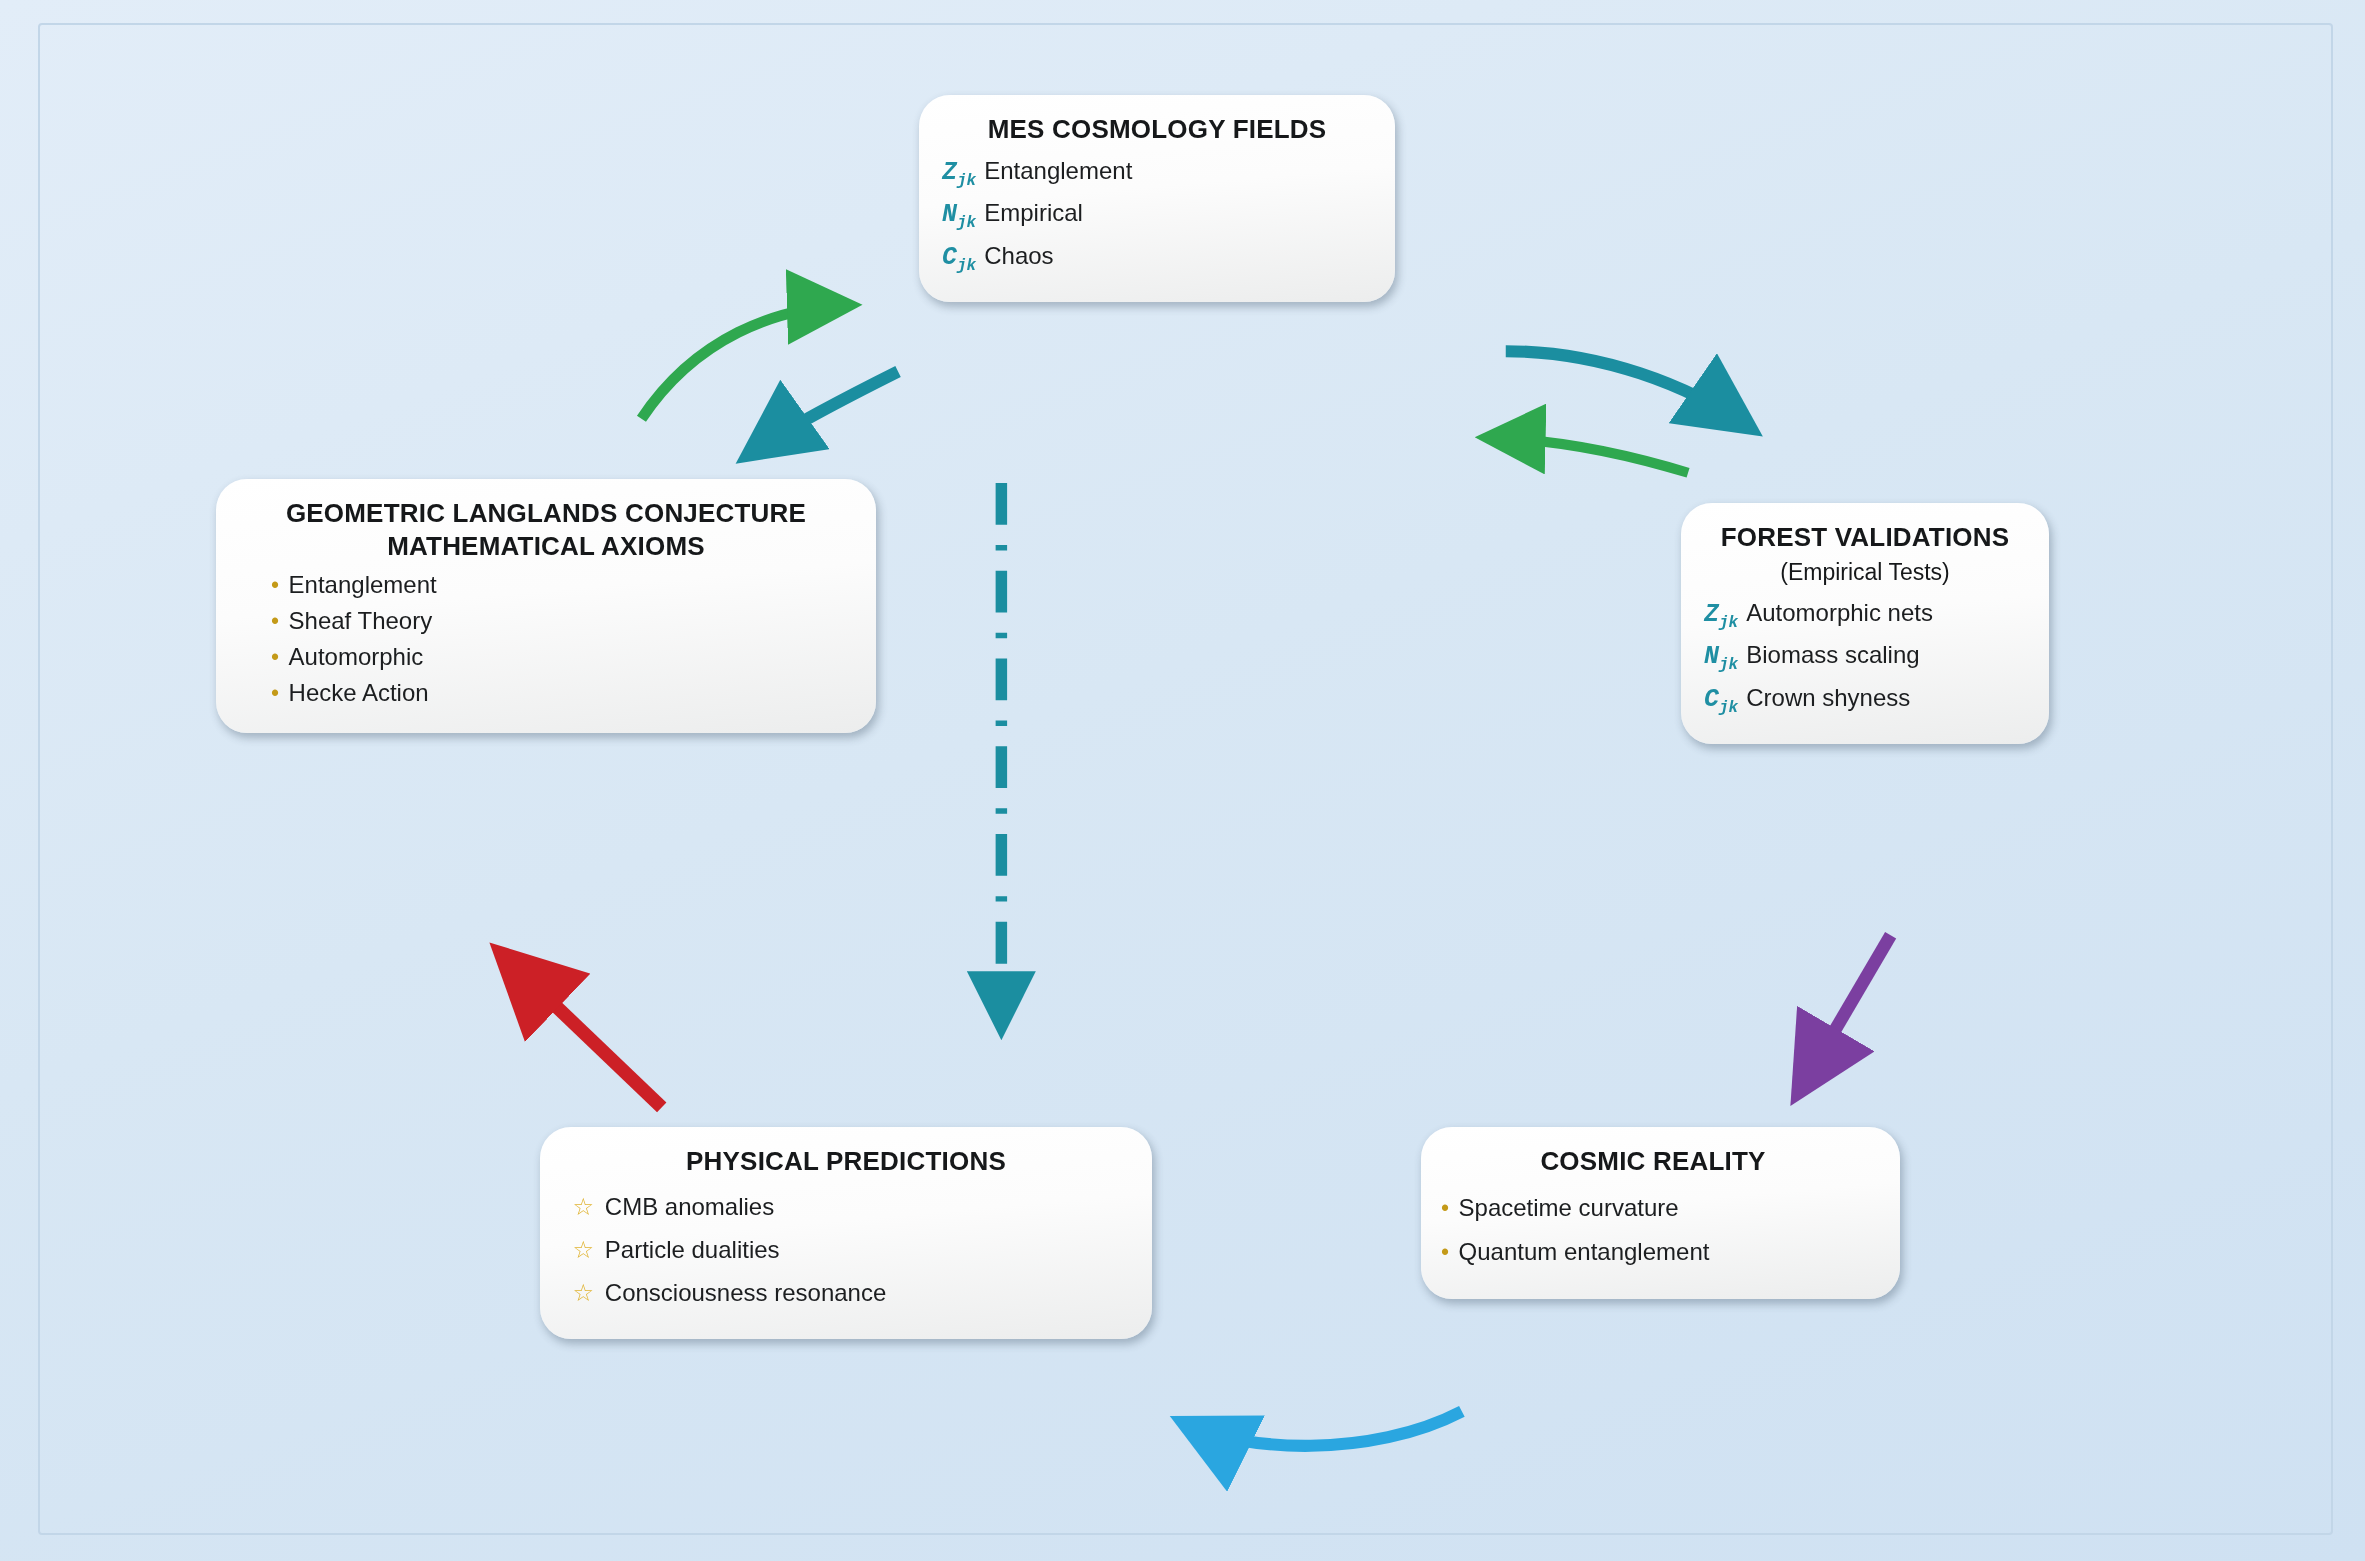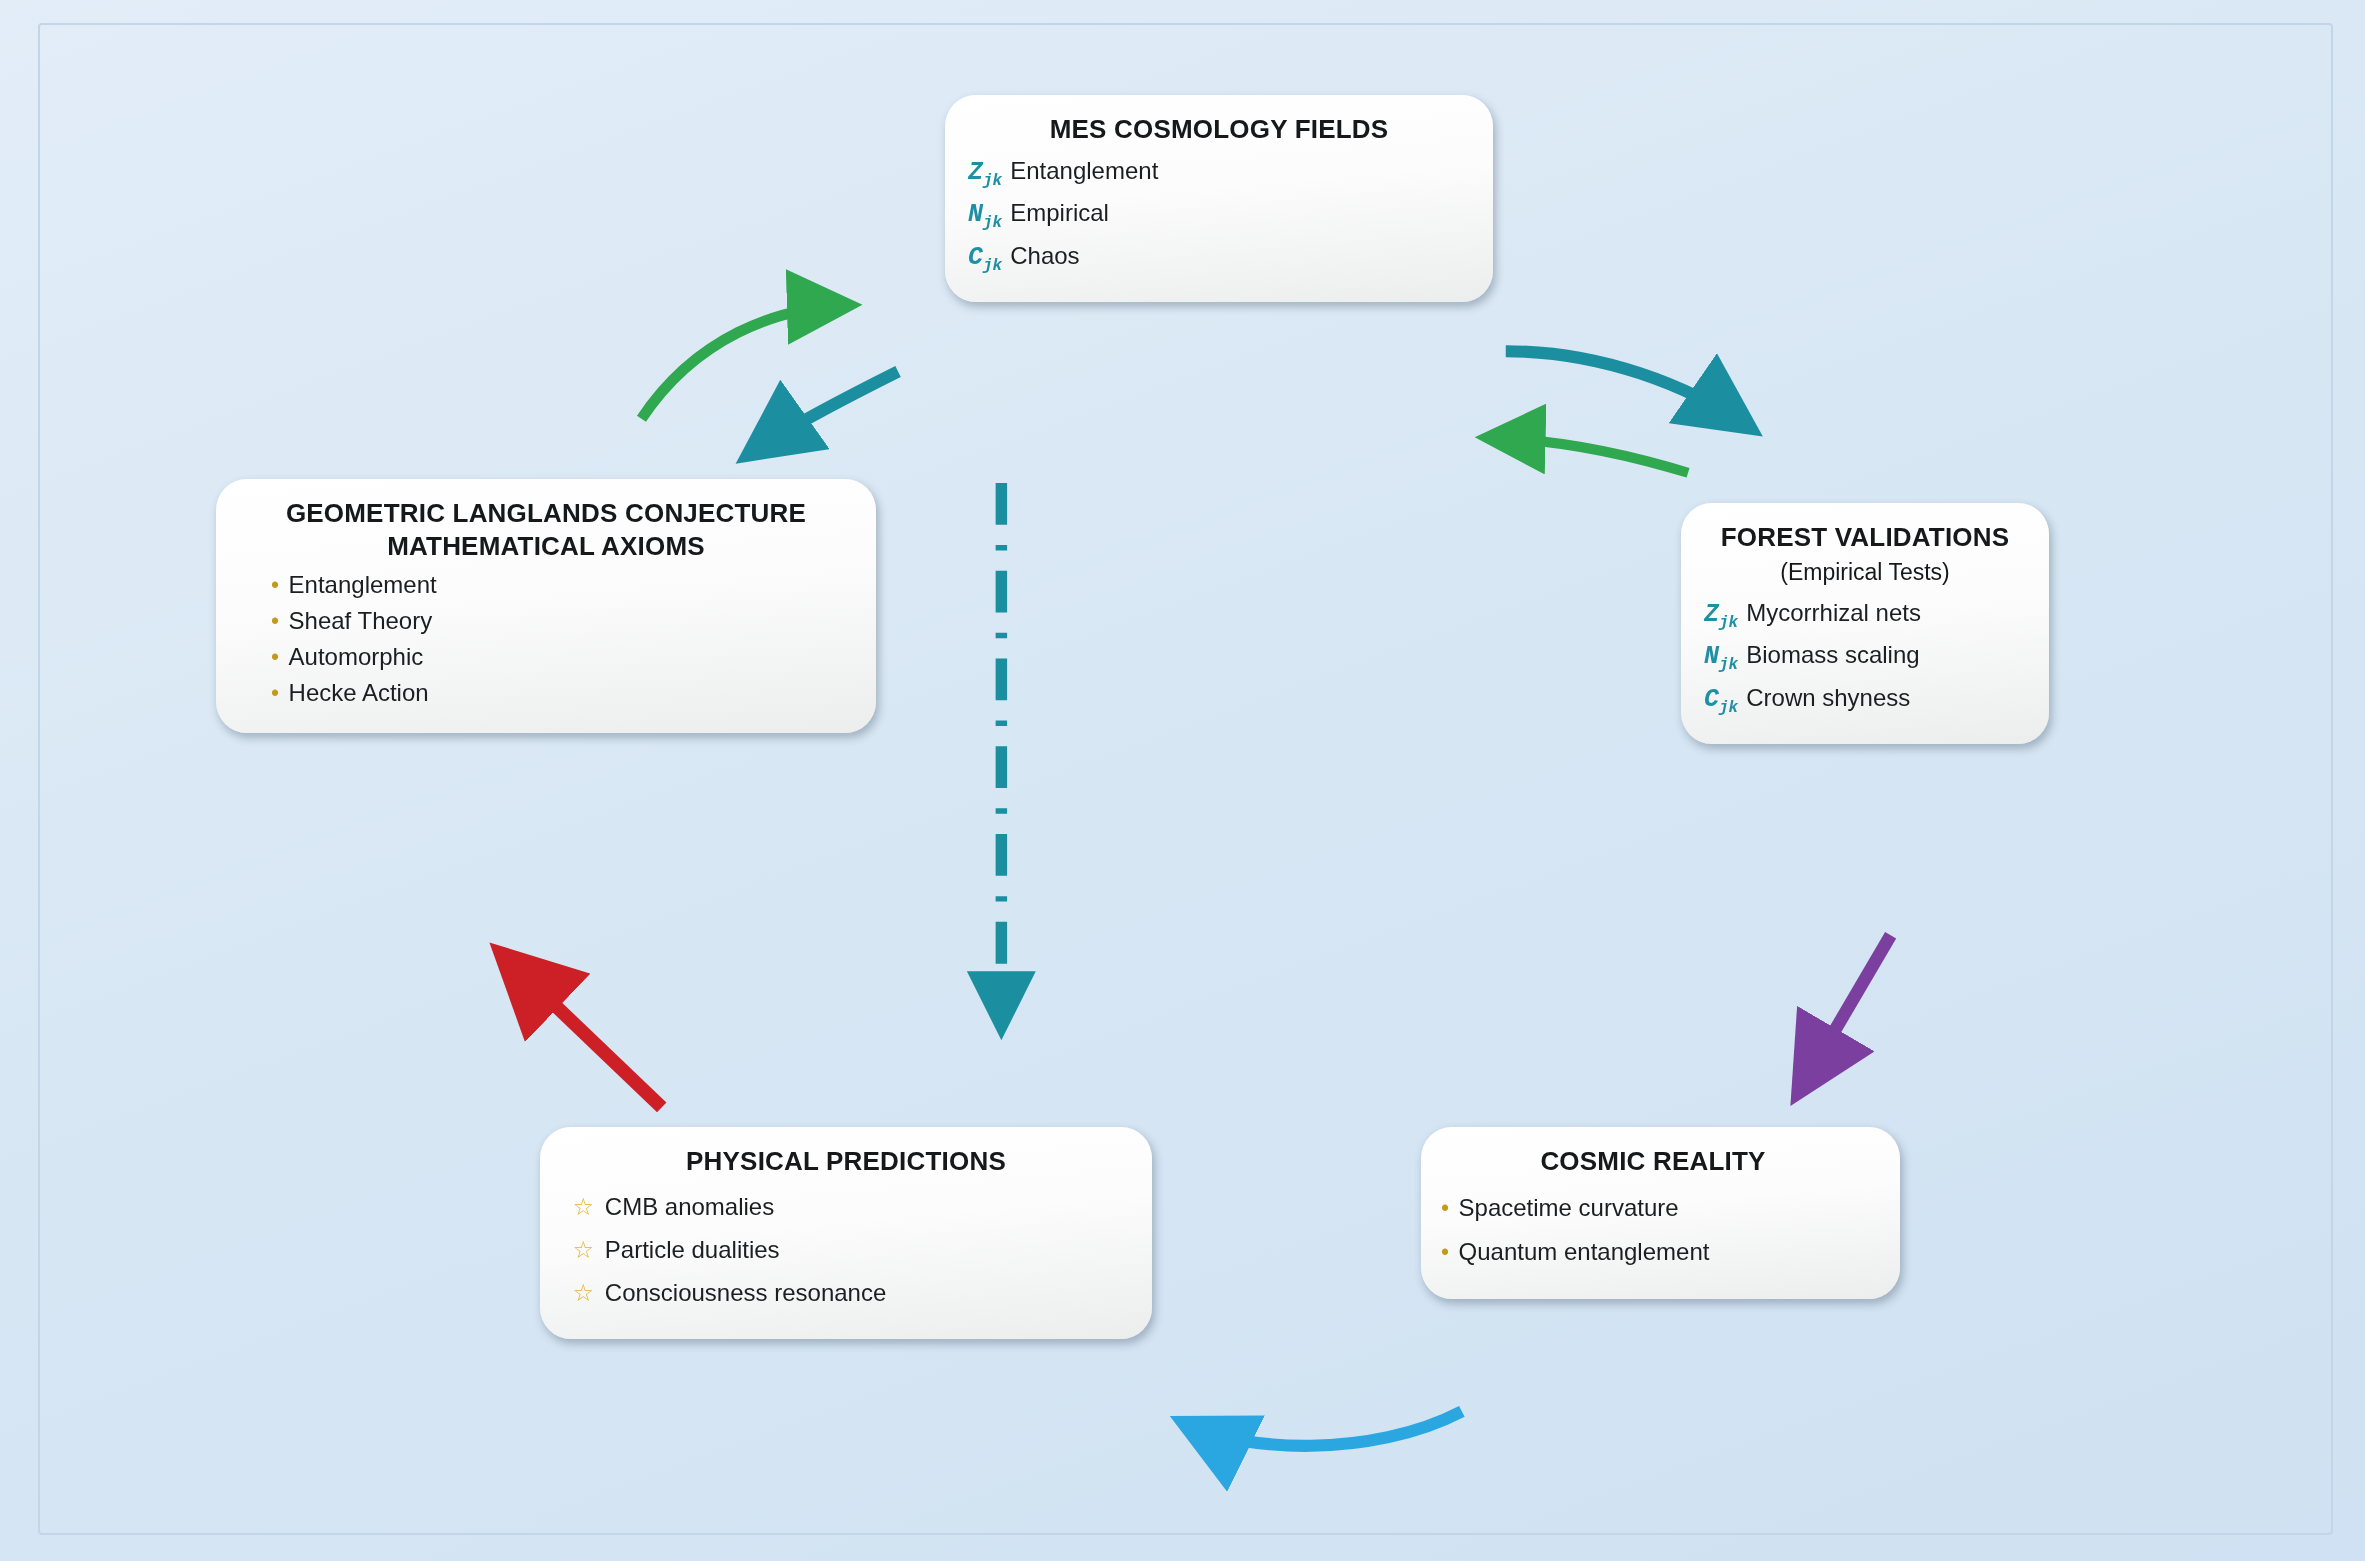--- a/index.html
+++ b/index.html
@@ -109,21 +109,21 @@
   }
   .star-row {
     display: flex;
     align-items: baseline;
     font-size: 24px;
     color: #1c1e20;
     margin: 15px 0;
   }
 
   
-  #node-mes      { left: 945px; top: 95px;  width: 548px; }
+  #node-mes      { left: 919px; top: 95px;  width: 476px; }
   #node-langlands{ left: 216px;  top: 479px;  width: 660px; }
   #node-forest   { left: 1681px; top: 503px;  width: 368px; }
   #node-cosmic   { left: 1421px; top: 1127px; width: 479px; padding-left: 8px; }
   #node-physical { left: 540px;  top: 1127px; width: 612px; }
 </style>
 </head>
 <body>
 
 <div id="canvas">
 
@@ -207,21 +207,21 @@
       </div>
     </div>
   </div>
 
   <div class="node" id="node-forest">
     <div class="node-title">FOREST VALIDATIONS</div>
     <div class="node-sub">(Empirical Tests)</div>
     <div class="sym-list">
       <div class="sym-row">
         <span class="sym">Z<sub>jk</sub></span>
-        <span>Mycorrhizal nets</span>
+        <span>Automorphic nets</span>
       </div>
       <div class="sym-row">
         <span class="sym">N<sub>jk</sub></span>
         <span>Biomass scaling</span>
       </div>
       <div class="sym-row">
         <span class="sym">C<sub>jk</sub></span>
         <span>Crown shyness</span>
       </div>
     </div>

